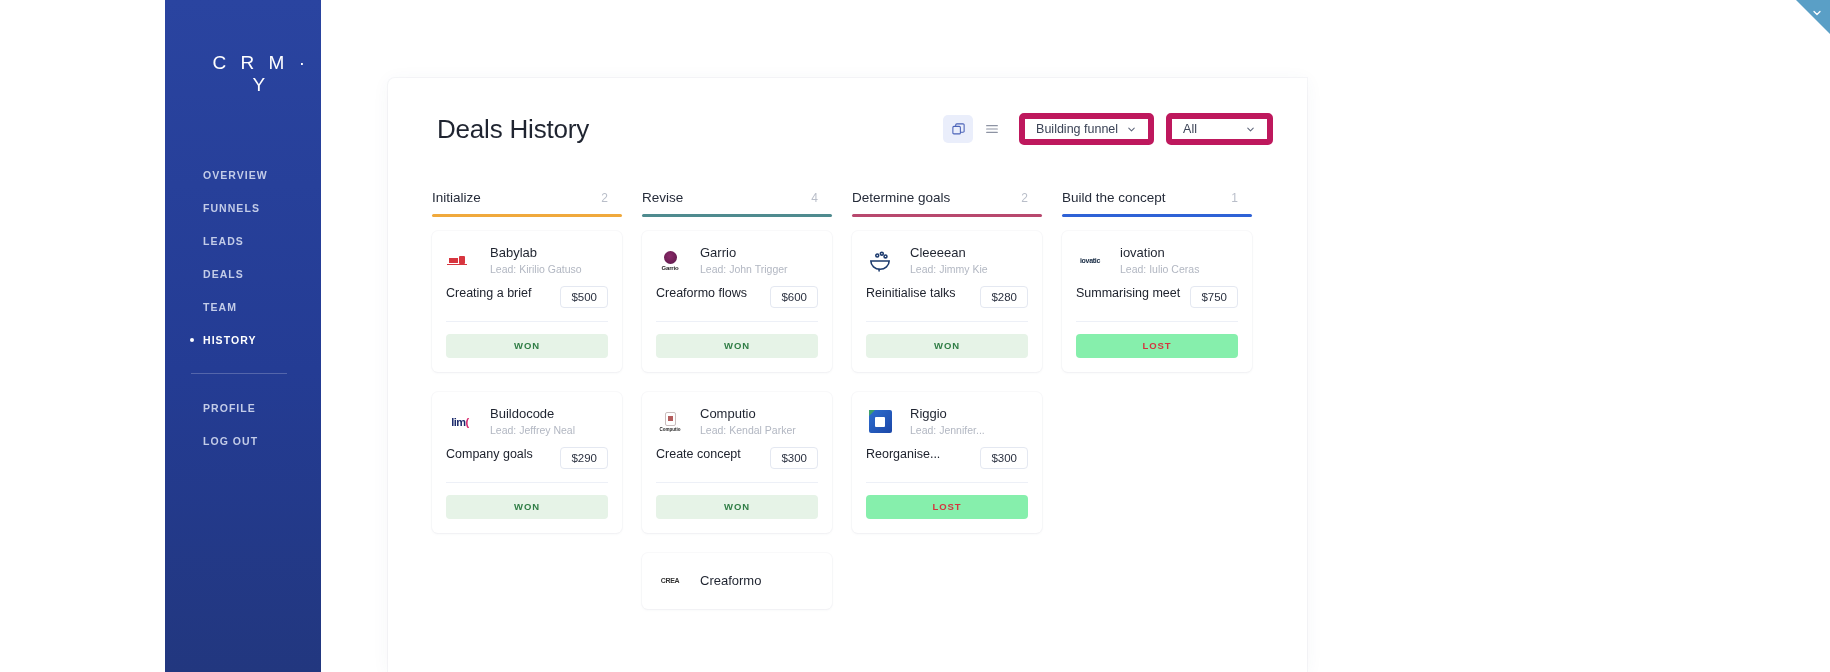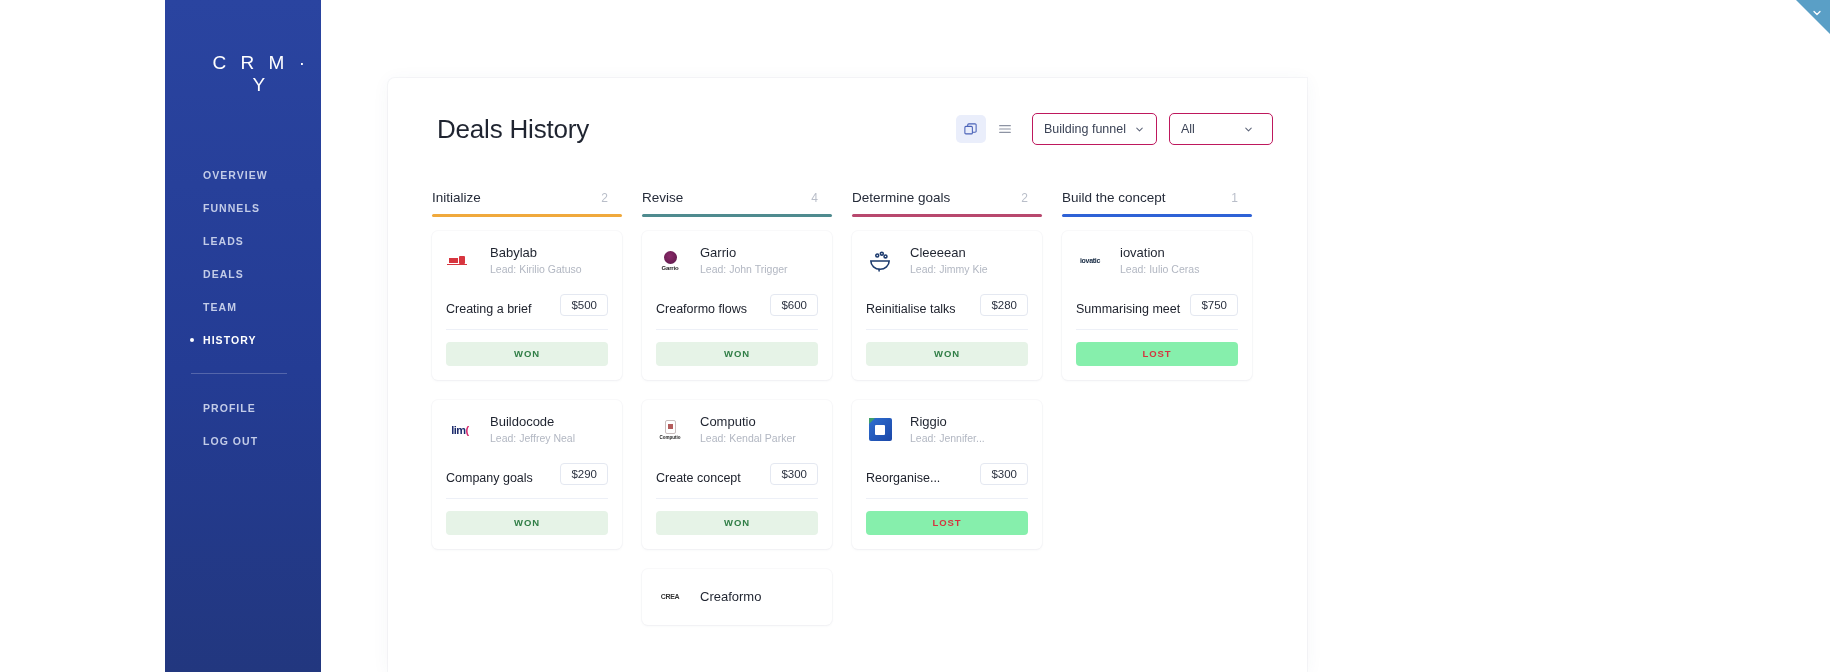--- a/index.html
+++ b/index.html
@@ -87,21 +87,21 @@
   }
   .head-tools { display: flex; align-items: center; gap: 12px; }
   .view-toggle { display:flex; align-items:center; gap: 4px; }
   .vt-btn {
     width: 30px; height: 28px; border-radius: 5px;
     display: flex; align-items: center; justify-content: center;
     cursor: pointer; background: transparent; border: none;
   }
   .vt-btn.active { background: #eaeefb; }
   .sel {
-    height: 32px; border: 1px solid #be185d; border-radius: 5px;
+    height: 32px; border: 6px solid #be185d; border-radius: 5px;
     background: #ffffff; display: flex; align-items: center;
     padding: 0 11px; gap: 8px;
     font-size: 12.5px; color: #3b4356; cursor: pointer;
   }
   .sel.funnel { justify-content: space-between; min-width: 104px; }
   .sel.all { min-width: 104px; gap: 48px; }
   .chev { width: 11px; height: 11px; flex: none; }
 
   
   .board {
@@ -130,22 +130,22 @@
   }
   .card-top { display: flex; align-items: center; gap: 16px; }
   .logo {
     width: 28px; height: 28px; flex: none;
     display: flex; align-items: center; justify-content: center;
     overflow: hidden;
   }
   .co-name { font-size: 13px; color: #1f2430; font-weight: 400; line-height: 1.25; }
   .co-lead { font-size: 10.5px; color: #b2b7c2; line-height: 1.4; margin-top: 1px; }
   .card-mid {
-    display: flex; align-items: flex-end; justify-content: space-between;
-    gap: 8px; margin-top: 17px;
+    display: flex; align-items: flex-start; justify-content: space-between;
+    gap: 8px; margin-top: 9px;
   }
   .deal-name { font-size: 12.5px; color: #20242f; }
   .amount {
     border: 1px solid #e4e8f1; border-radius: 4px;
     padding: 4px 10px; font-size: 11.5px; color: #2b3140;
     background: #fff; white-space: nowrap;
   }
   .card-sep { height: 1px; background: #edf0f7; margin-top: 13px; }
   .status {
     margin-top: 12px; height: 24px; border-radius: 4px;

